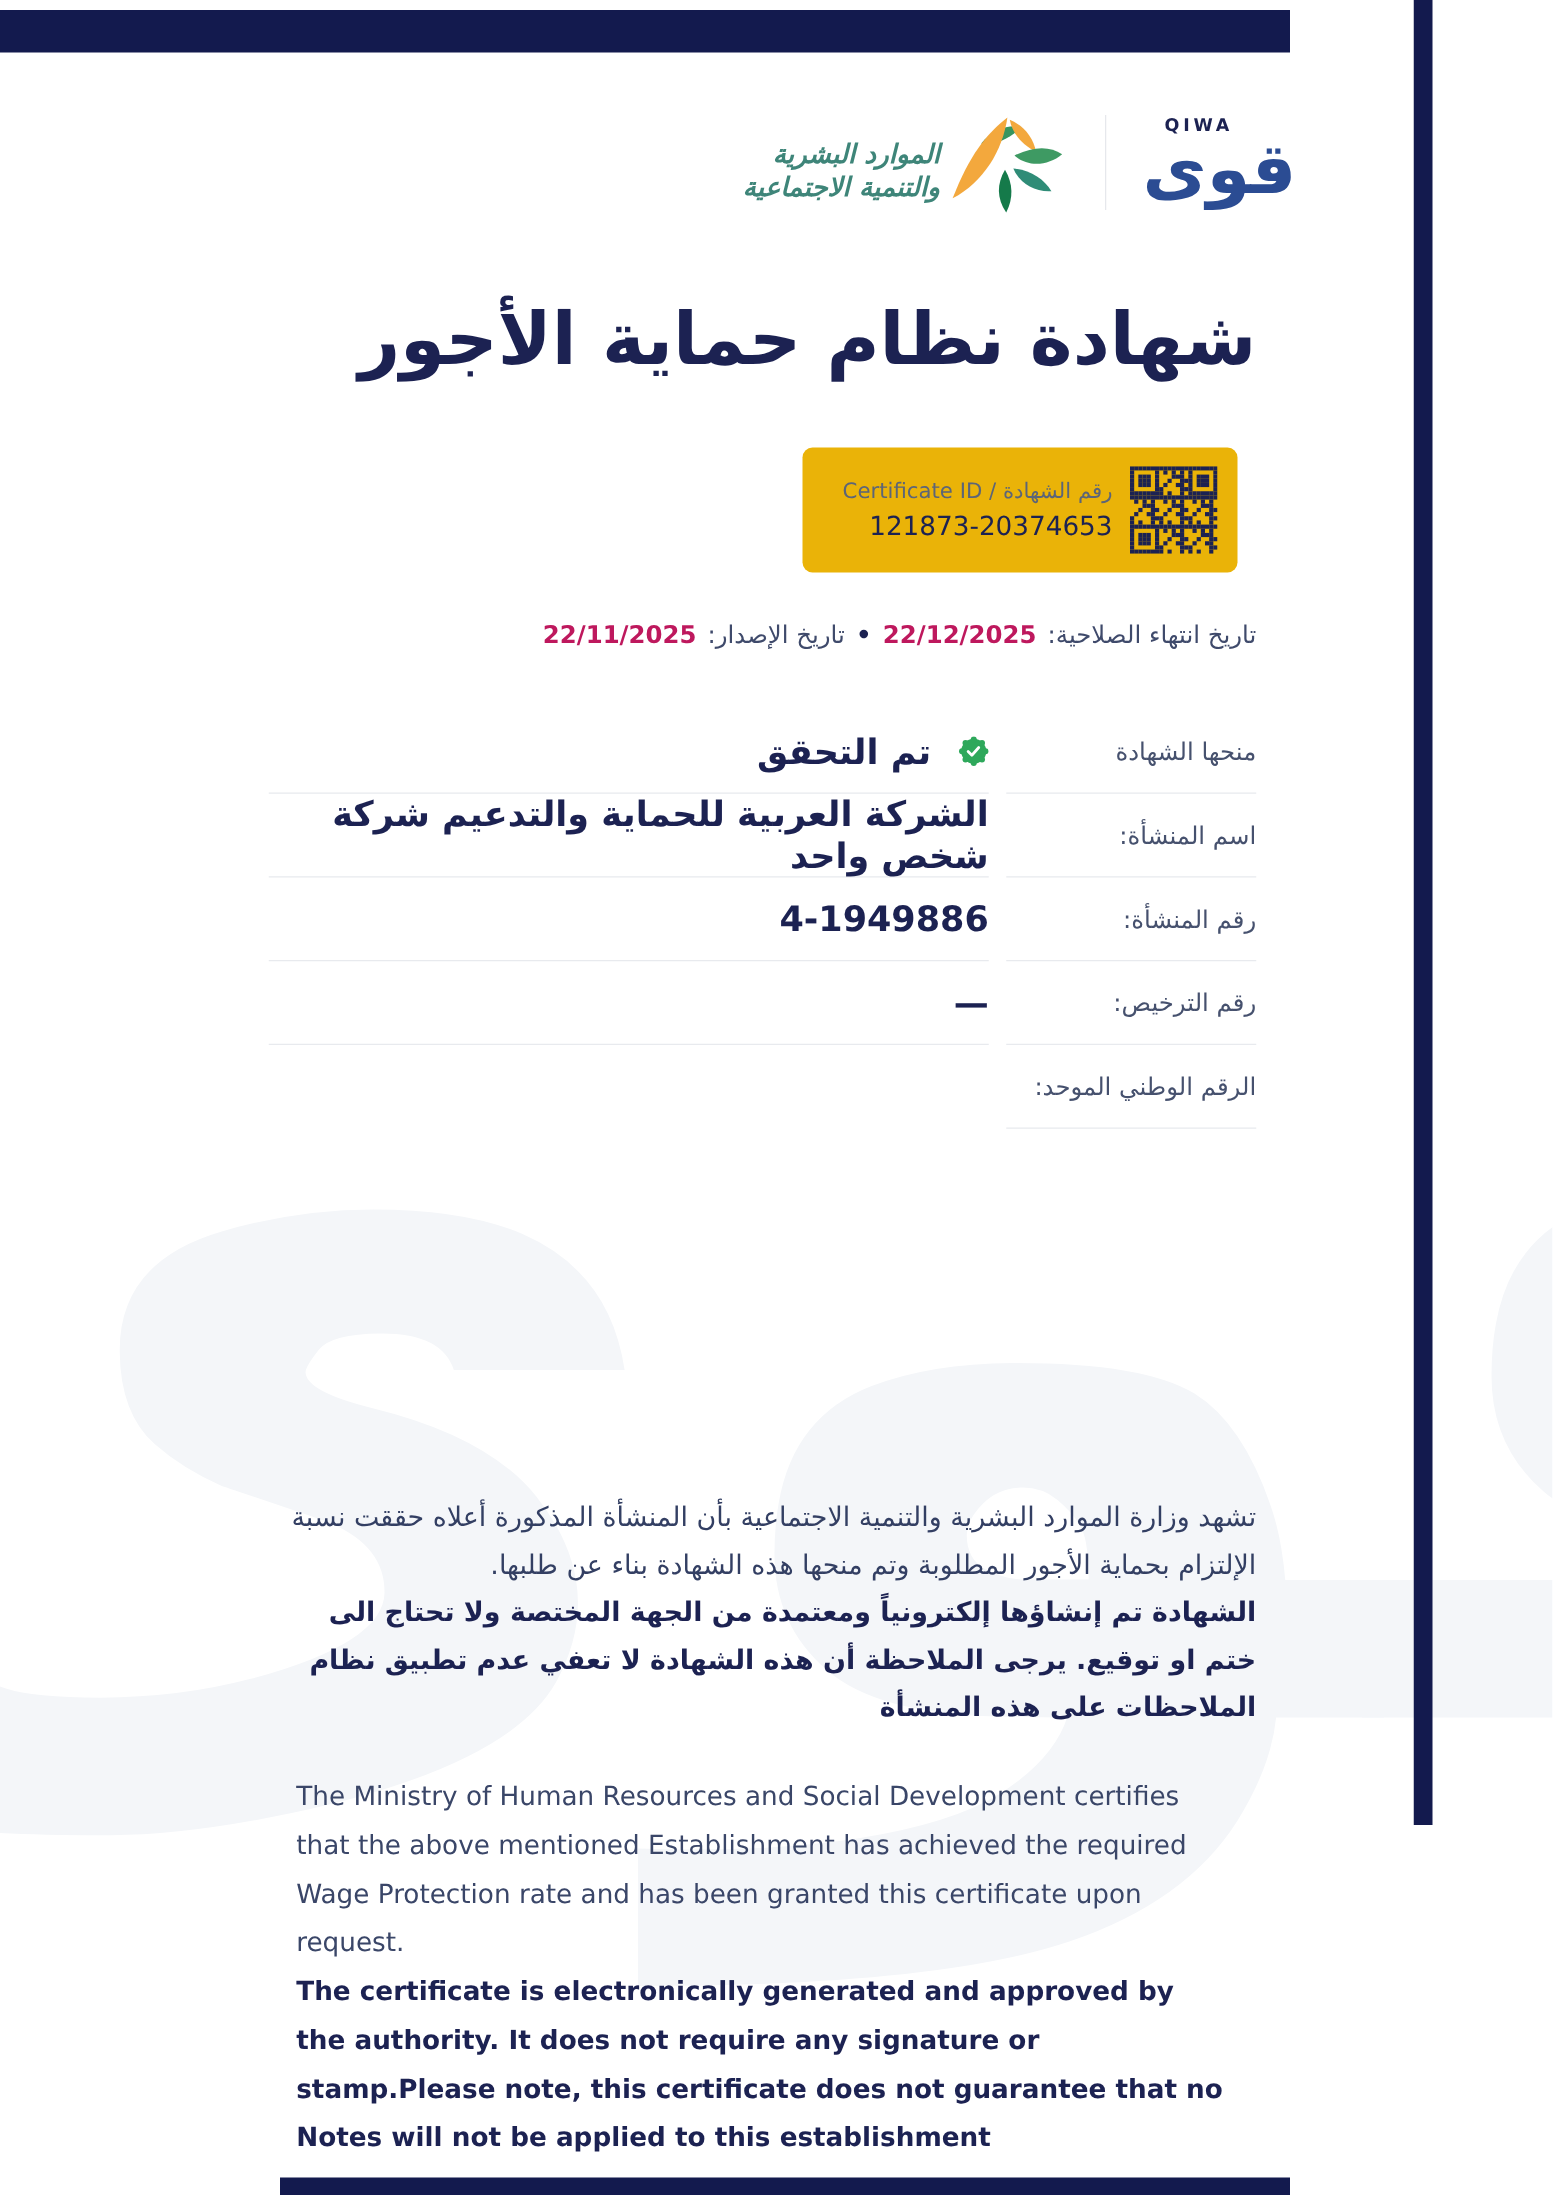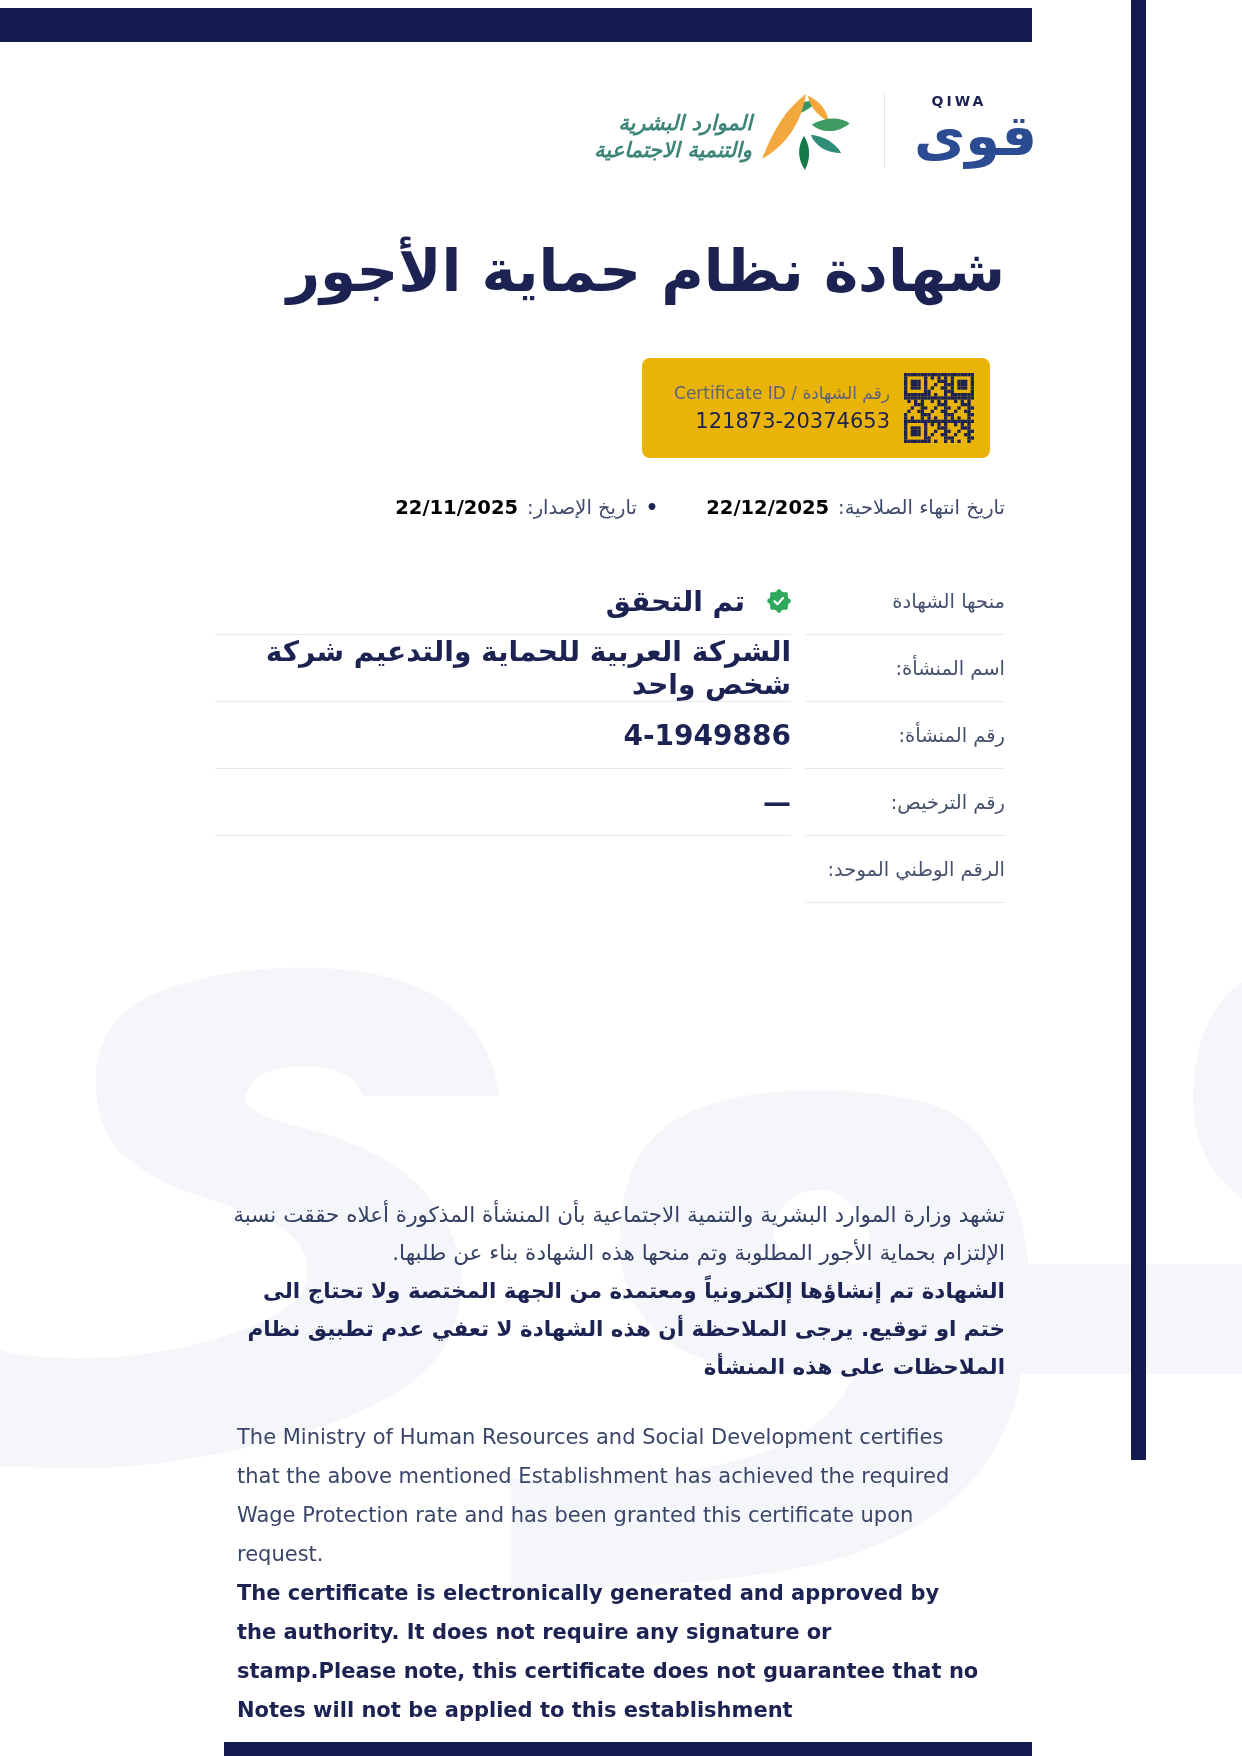--- a/index.html
+++ b/index.html
@@ -44,21 +44,21 @@
   .qr{width:70px;height:70px;flex:0 0 auto;}
   .cert-texts{flex:1;text-align:start;}
   .cert-label{font-size:17px;color:#5c6578;line-height:24px;}
   .cert-value{font-size:21px;font-weight:400;color:#1c2252;line-height:28px;margin-top:2px;}
   
   .dates{
     position:absolute;top:496px;right:237px;z-index:2;direction:rtl;
     display:flex;align-items:center;gap:9px;
     font-size:19.5px;color:#3f4a6b;
   }
-  .dates b{color:#000000;font-weight:700;margin-left:39px;}
+  .dates b{color:#be185d;font-weight:700;}
   .dot{color:#1c2252;font-weight:700;}
   
   .table{position:absolute;top:568px;left:215px;width:790px;z-index:2;direction:rtl;}
   .trow{display:flex;gap:14px;height:67px;}
   .tcell{display:flex;align-items:center;border-bottom:1px solid #e8eaee;}
   .tlabel{width:200px;flex:0 0 auto;color:#46516e;font-size:19.5px;}
   .tvalue{flex:1;font-size:28px;font-weight:700;color:#1c2252;gap:22px;}
   .badge{width:24px;height:24px;flex:0 0 auto;}
   
   .para-ar{

